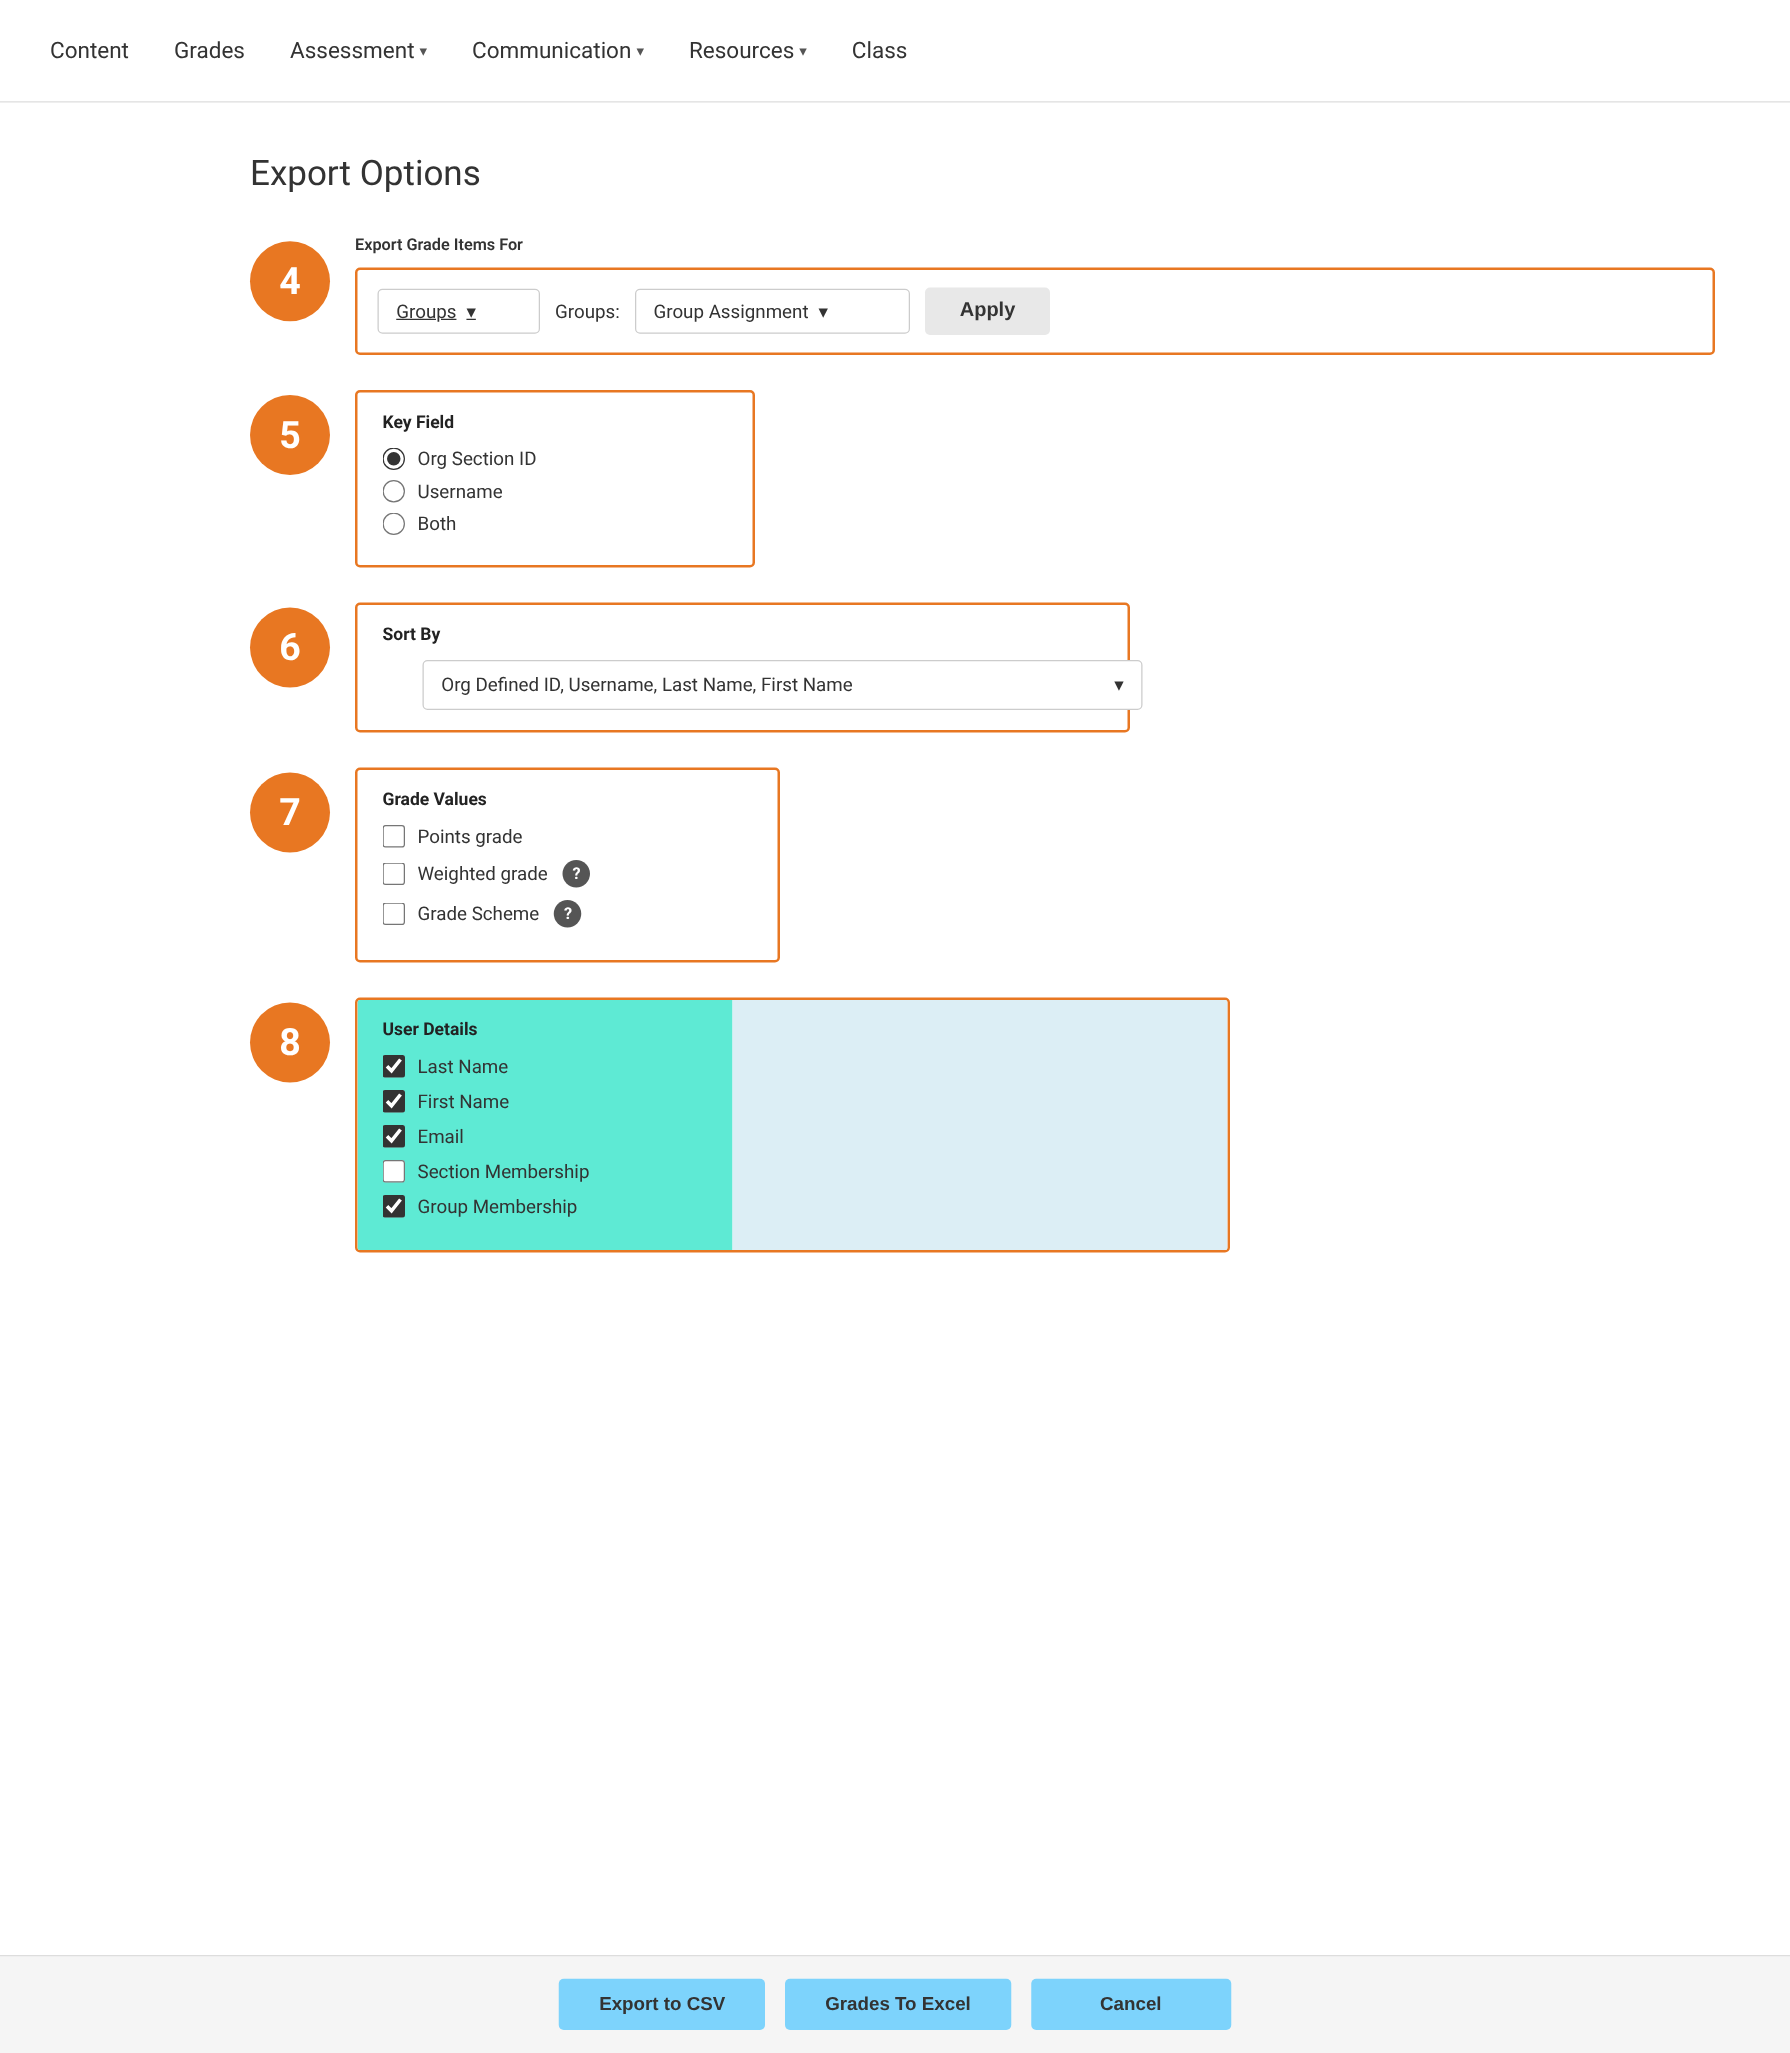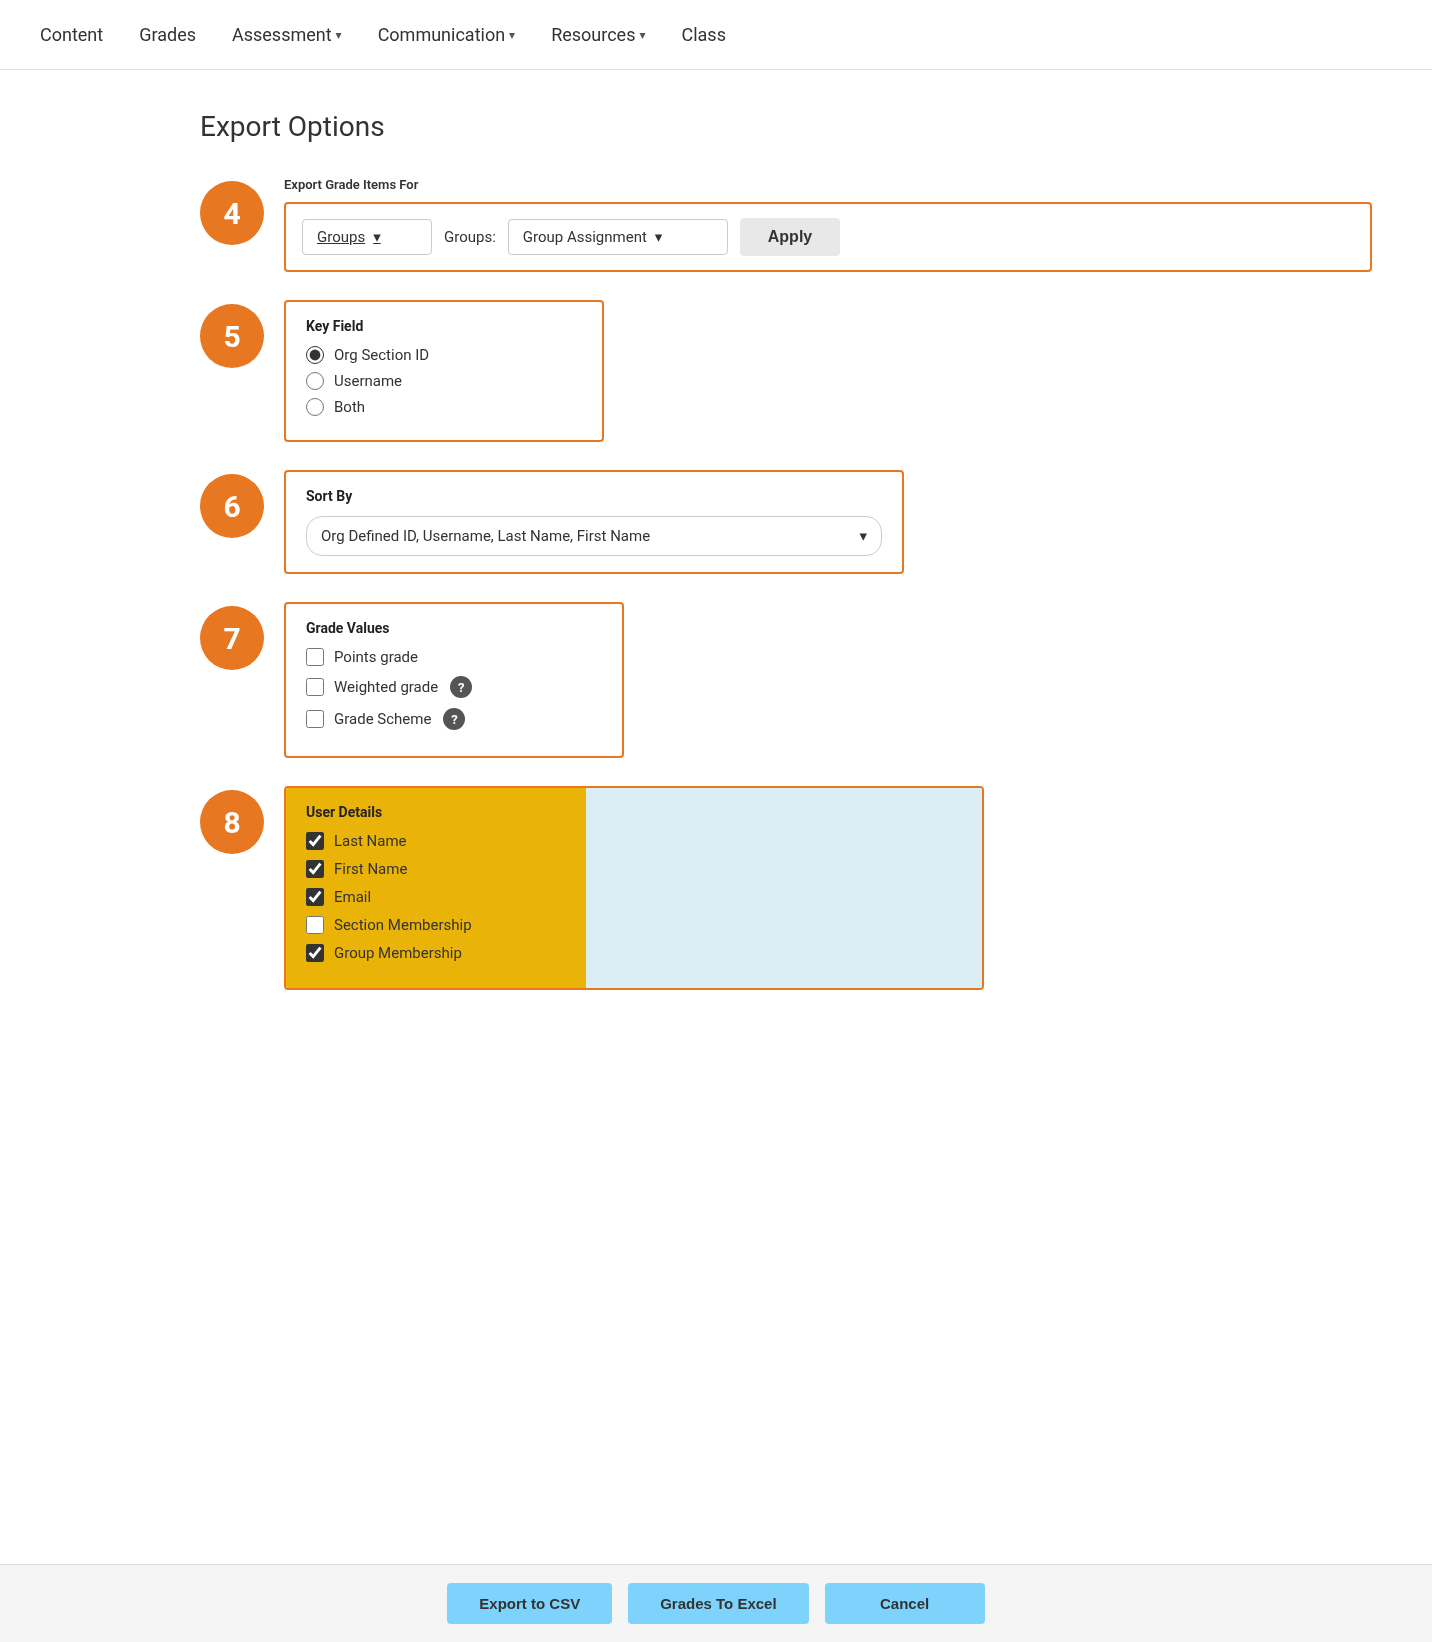--- a/index.html
+++ b/index.html
@@ -10,21 +10,21 @@
       width: 1432px;
       min-height: 1642px;
     }
 
     
     .nav-bar {
       display: flex;
       align-items: center;
       border-bottom: 1px solid #ddd;
       padding: 0 40px;
-      height: 70px;
+      height: 82px;
       background: #fff;
     }
     .nav-item {
       font-size: 18px;
       color: #333;
       margin-right: 36px;
       cursor: pointer;
       white-space: nowrap;
       display: flex;
       align-items: center;
@@ -163,29 +163,30 @@
     
     .sort-box {
       border: 2px solid #e87722;
       border-radius: 4px;
       padding: 16px 20px;
       max-width: 620px;
     }
     .sort-select {
       width: 100%;
       border: 1px solid #ccc;
-      border-radius: 16px;
+      border-radius: 4px;
       padding: 10px 14px;
       font-size: 15px;
       background: #fff;
       cursor: pointer;
       display: flex;
       align-items: center;
       justify-content: space-between;
       margin-top: 8px;
+      margin-left: 32px;
     }
 
     
     .grade-box {
       border: 2px solid #e87722;
       border-radius: 4px;
       padding: 16px 20px;
       max-width: 340px;
     }
     .checkbox-item {
@@ -220,21 +221,21 @@
     .user-details-outer {
       display: flex;
       gap: 0;
       border: 2px solid #e87722;
       border-radius: 4px;
       max-width: 700px;
       overflow: hidden;
     }
     .user-details-box {
       padding: 16px 20px;
-      background: #eab308;
+      background: #5eead4;
       min-width: 300px;
     }
     .user-details-right {
       background: #dceef5;
       flex: 1;
     }
 
     
     .footer {
       position: fixed;

